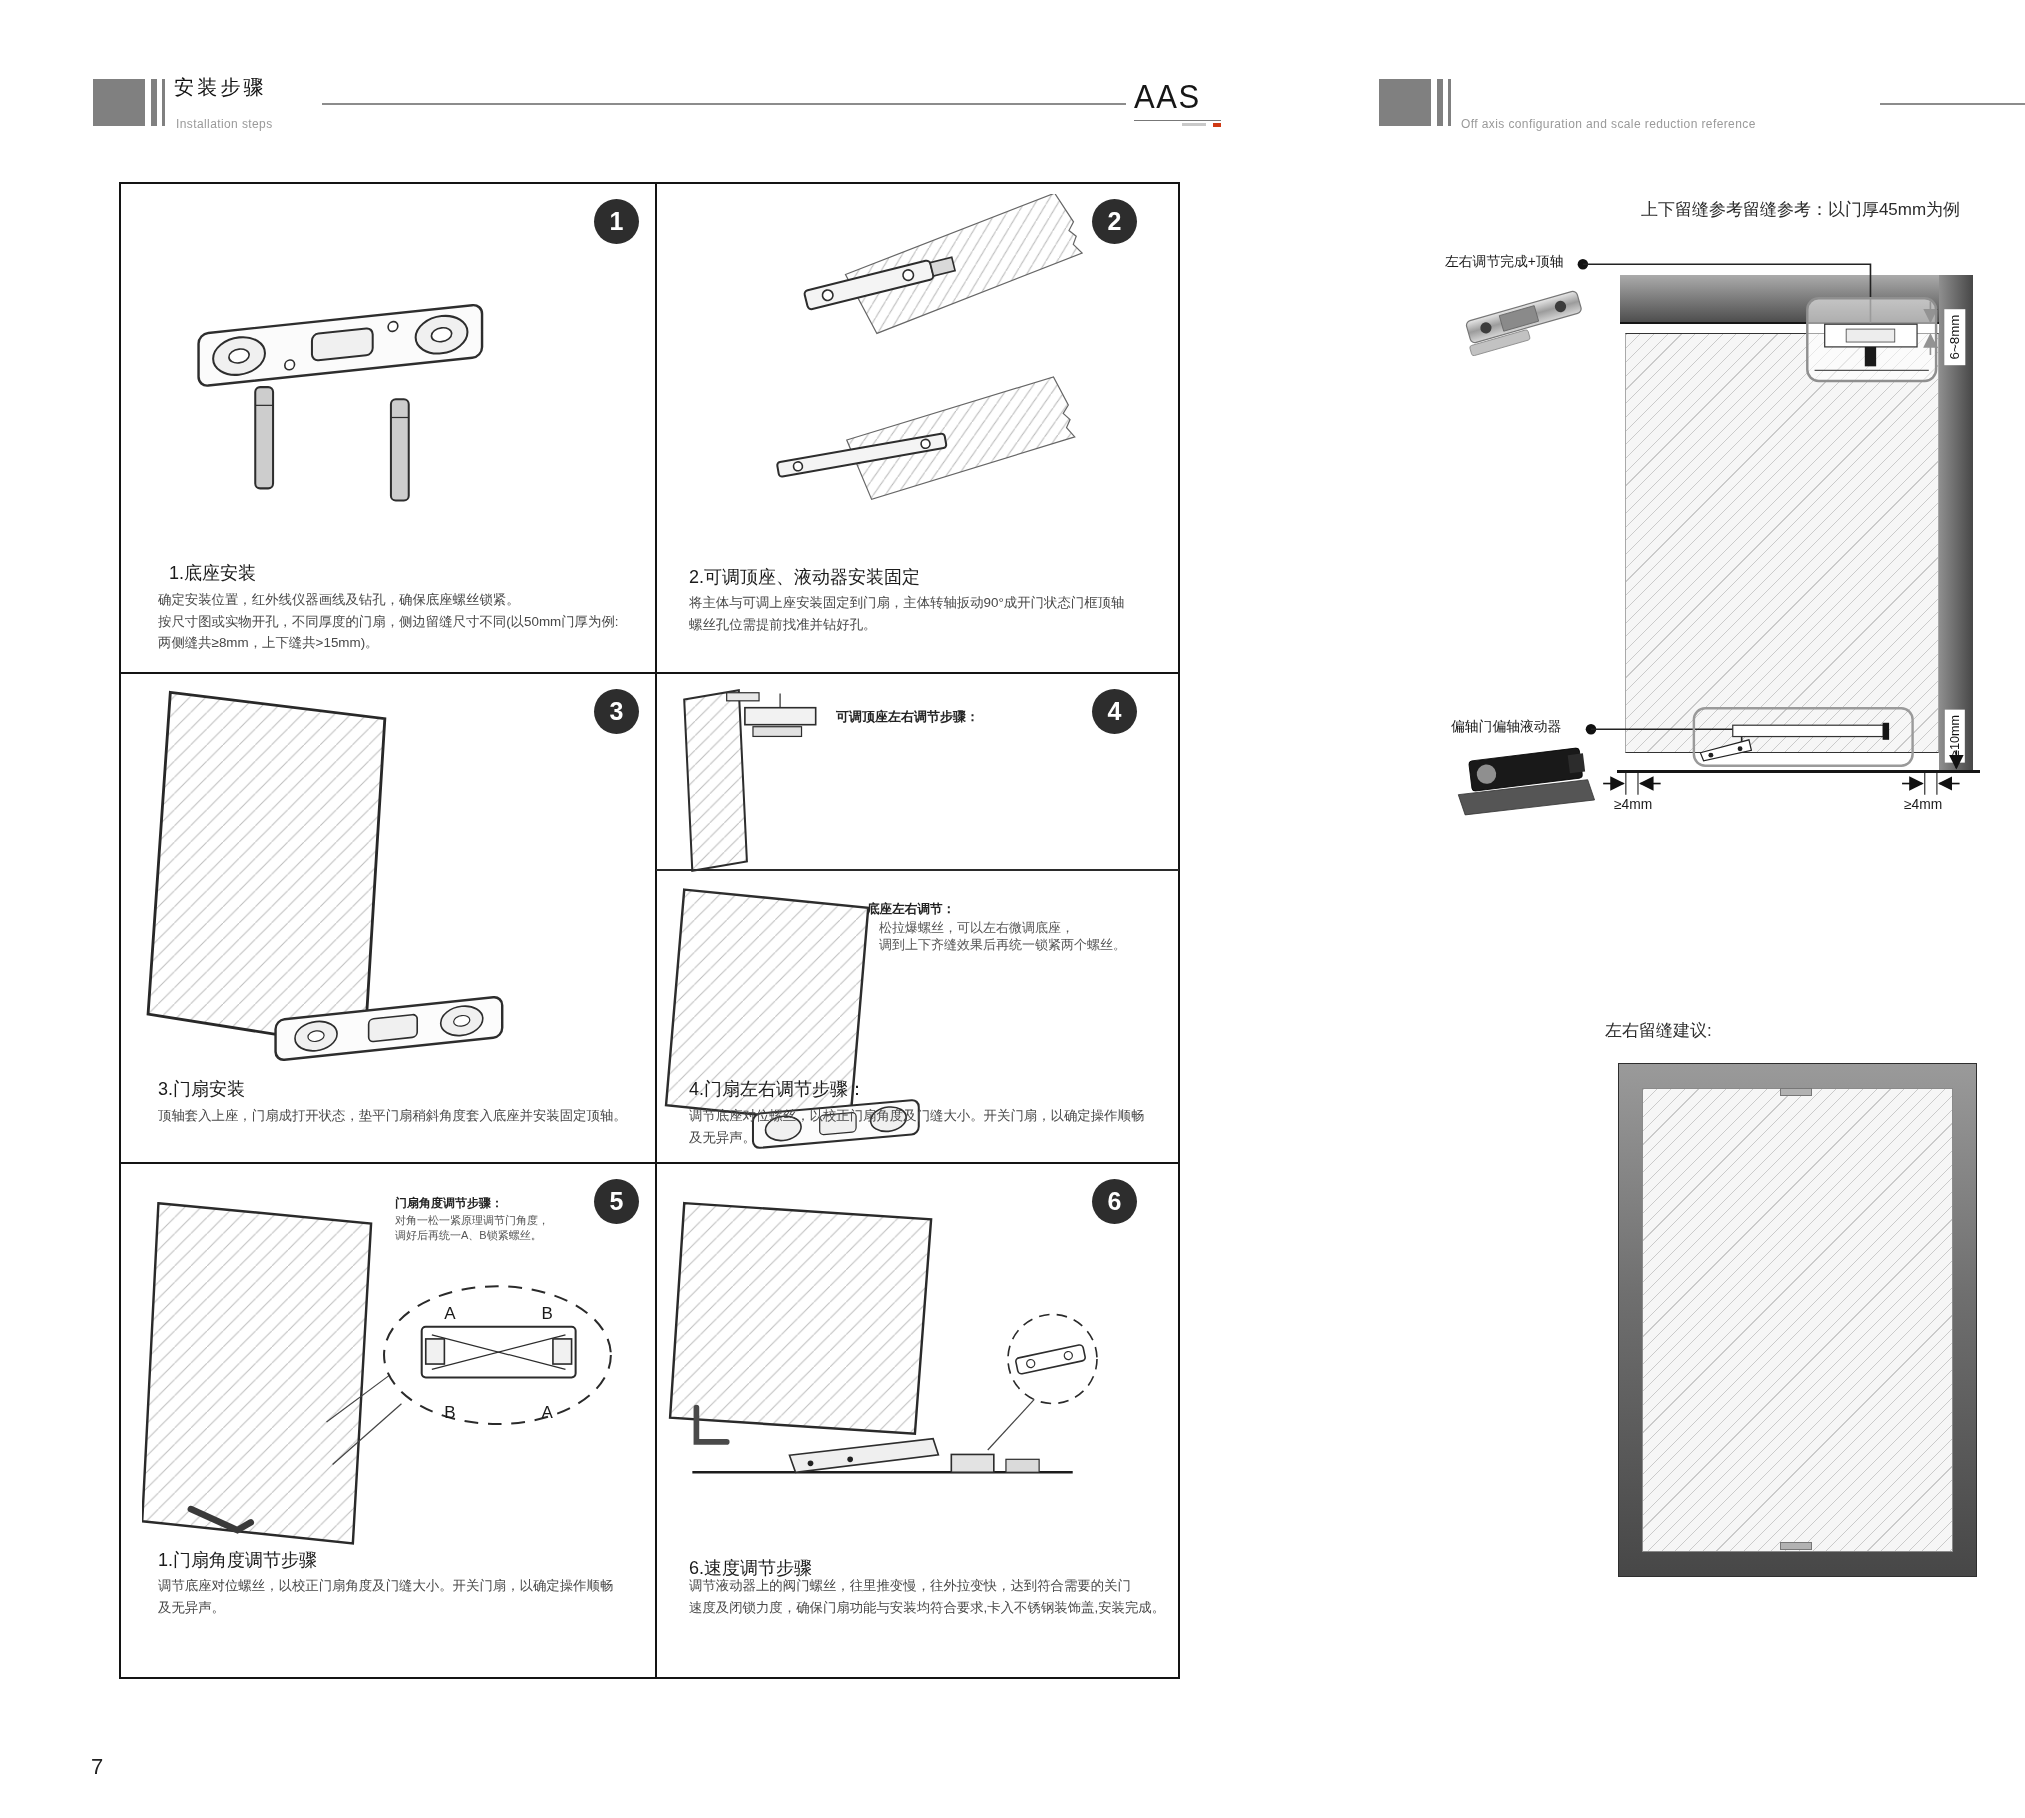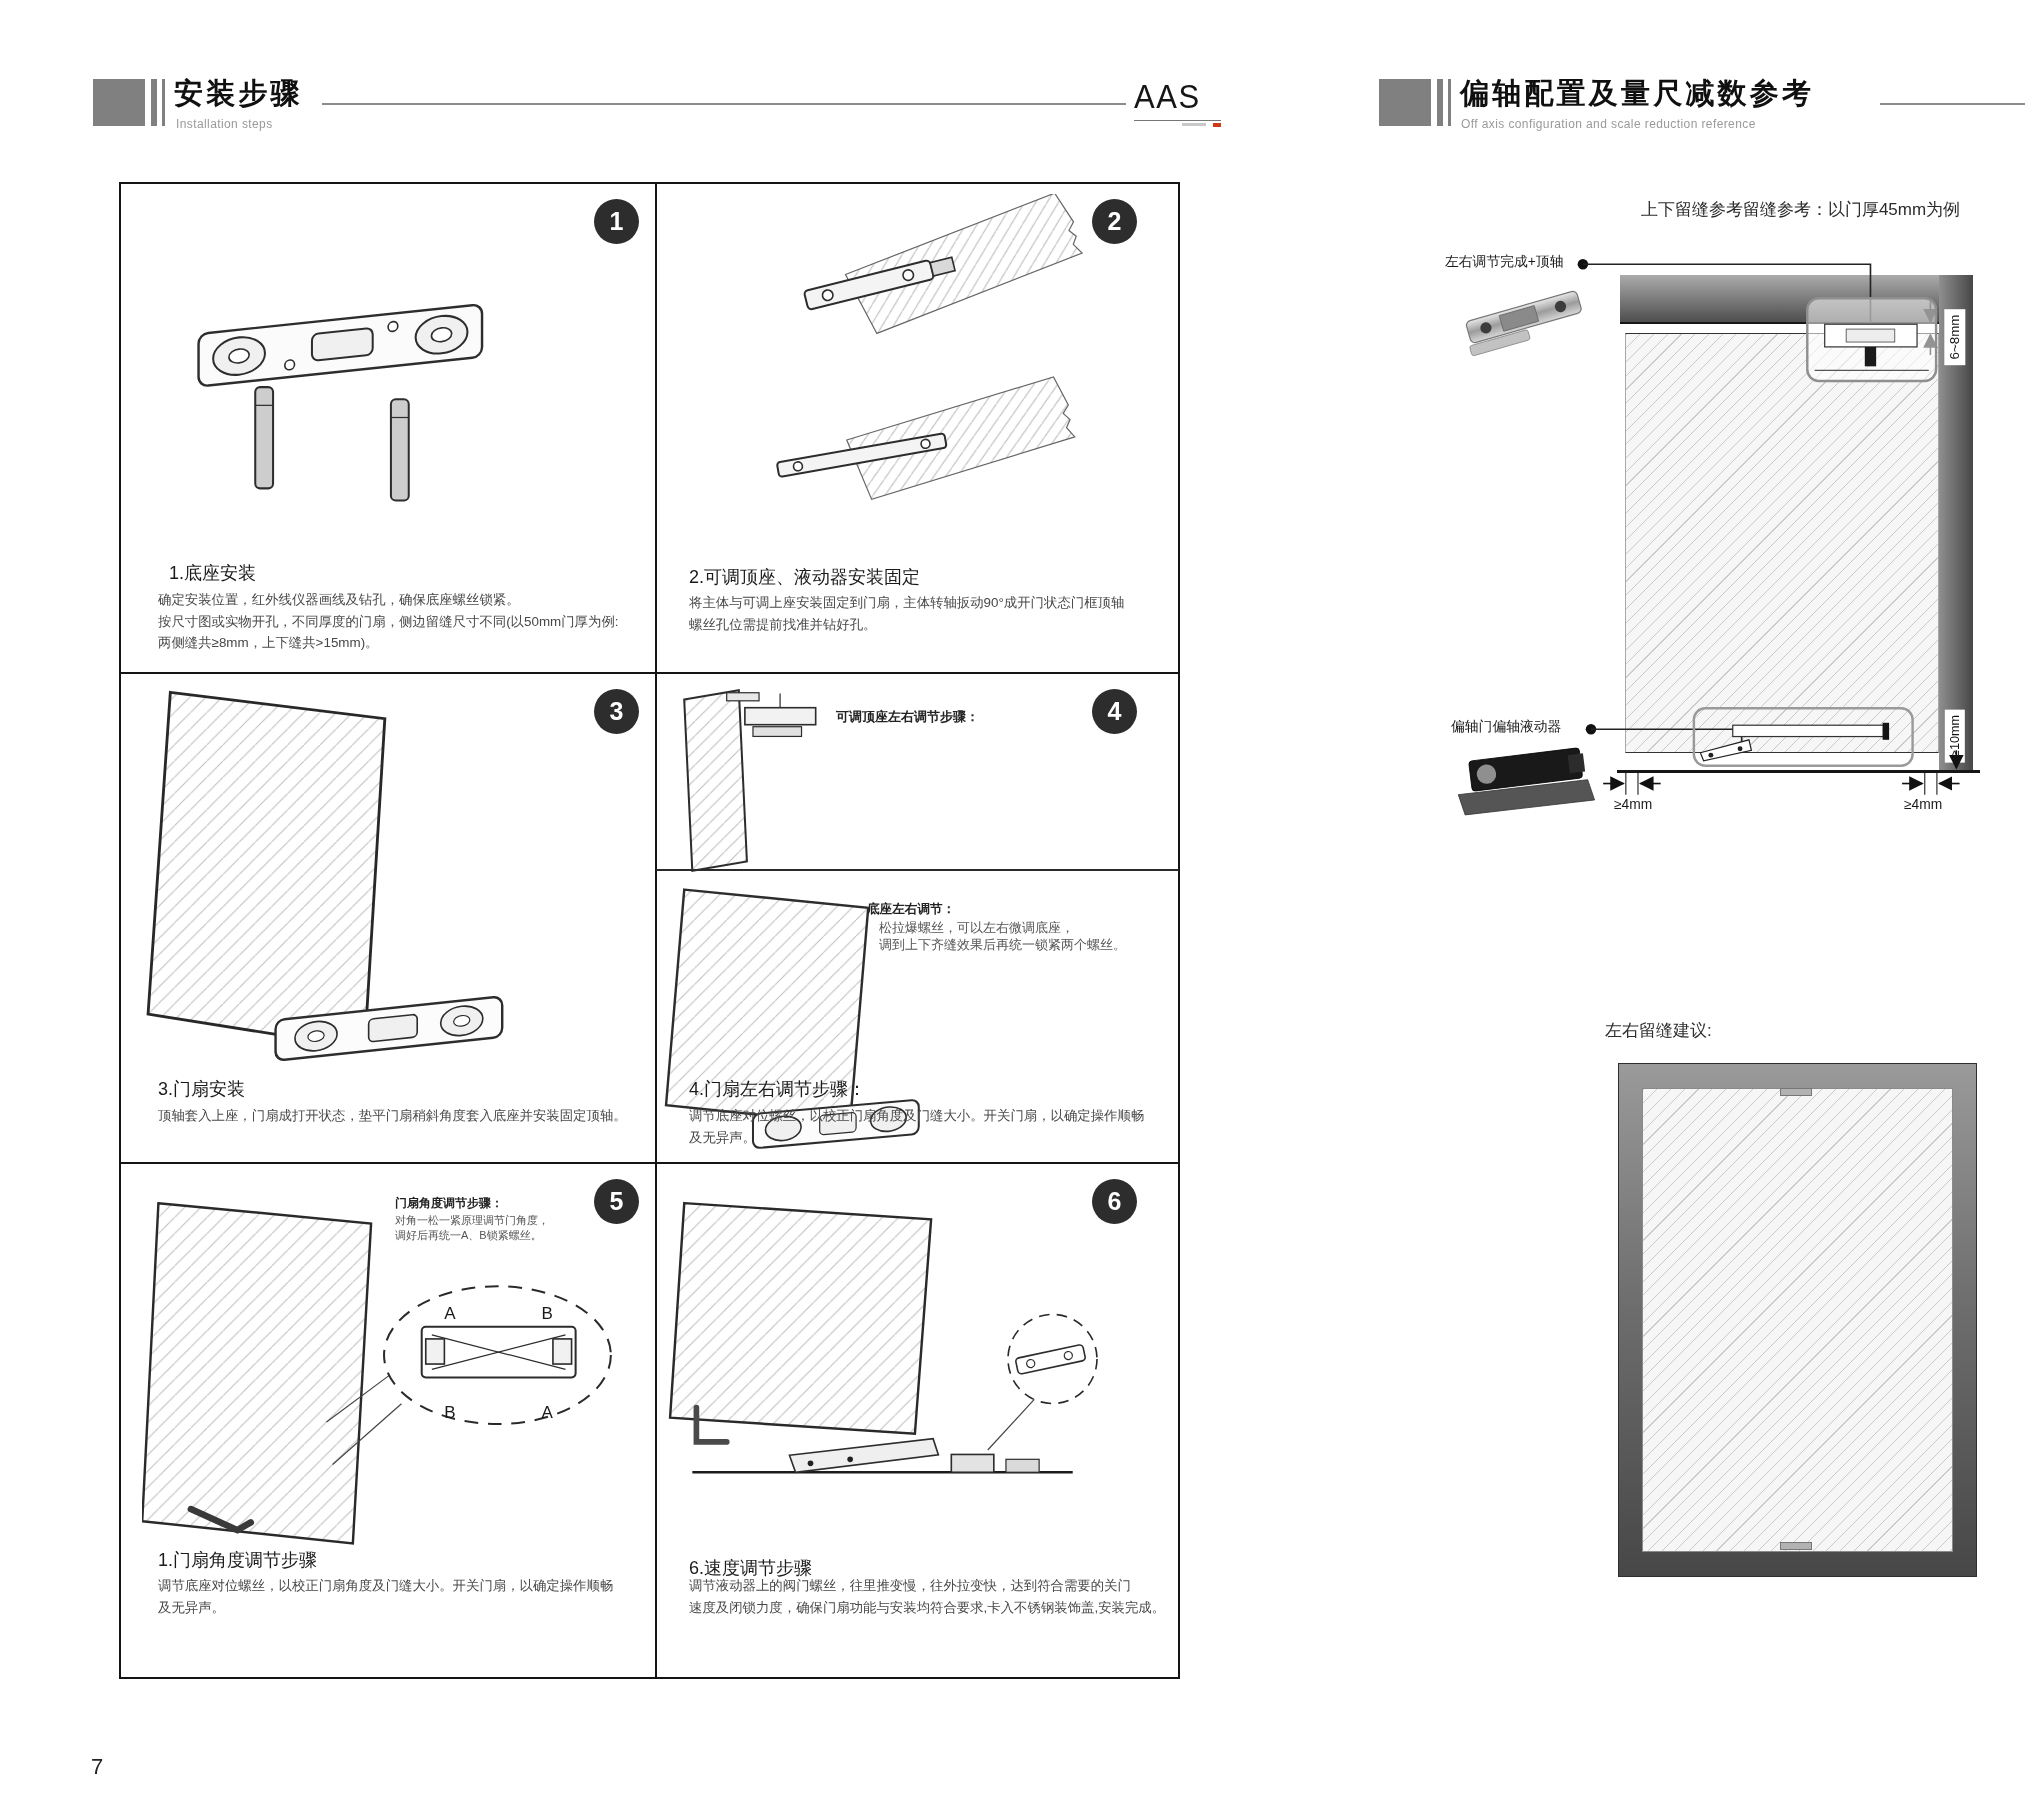--- a/index.html
+++ b/index.html
@@ -1,20 +1,20 @@
 <!DOCTYPE html>
 <html style="font-size:6.5px"><head>
 <meta charset="utf-8">
 <style>
   html,body{margin:0;padding:0;background:#fff;}
   body{width:2572px;height:1819px;font-family:"Liberation Sans","DejaVu Sans",sans-serif;}
   #page{position:relative;width:2572px;height:1819px;background:#ffffff;overflow:hidden;}
   .abs{position:absolute;}
   .txt{white-space:nowrap;}
-  .h1{font-size:29px;font-weight:700;color:#101010;letter-spacing:3.2px;}
+  .h1{font-size:20px;font-weight:400;color:#101010;letter-spacing:3.2px;}
   .sub{font-size:12px;color:#9a9a9a;letter-spacing:0.4px;}
   .rule{background:#8c8c8c;height:2.4px;}
   .blk{background:#808080;}
   .ph{font-size:18px;color:#1b1b1b;}
   .pt{font-size:13.4px;color:#484848;line-height:21.5px;}
   .ih{font-size:13px;color:#222;font-weight:700;}
   .it{font-size:11px;color:#555;line-height:16px;}
   .it2{font-size:13px;color:#555;line-height:17px;margin-left:12px;}
   .it3{font-size:11px;color:#555;line-height:15.4px;}
   .badge{width:45px;height:45px;border-radius:50%;background:#2d2d2d;color:#fff;font-size:25px;display:flex;align-items:center;justify-content:center;font-weight:700;}
@@ -46,21 +46,20 @@
   <div class="abs" style="left:1134px;top:78px;width:87px;">
     <div class="logo-aas">AAS</div>
     <div class="abs" style="left:0;top:42px;width:87px;height:1.2px;background:#777;"></div>
     <div class="abs" style="left:48px;top:45px;width:23.5px;height:2.8px;background:#c9c9c9;"></div>
     <div class="abs" style="left:79px;top:45px;width:7.7px;height:3.6px;background:#d03a15;"></div>
   </div>
 
   <div class="abs blk" style="left:1379px;top:79px;width:52px;height:47px;"></div>
   <div class="abs blk" style="left:1437px;top:79px;width:6px;height:47px;"></div>
   <div class="abs blk" style="left:1448px;top:79px;width:3.2px;height:47px;"></div>
-  <div class="abs txt h1" style="left:1460px;top:74px;">偏轴配置及量尺减数参考</div>
   <div class="abs txt sub" style="left:1461px;top:117px;">Off axis configuration and scale reduction reference</div>
   <div class="abs rule" style="left:1880px;top:103px;width:564px;"></div>
 
   <div class="abs grid" style="left:119px;top:182px;width:1061px;height:1497px;"></div>
   <div class="abs div" style="left:655px;top:182px;width:2.4px;height:1497px;"></div>
   <div class="abs div" style="left:119px;top:672px;width:1061px;height:2.4px;"></div>
   <div class="abs div" style="left:119px;top:1162px;width:1061px;height:2.4px;"></div>
   <div class="abs" style="left:656px;top:869px;width:523px;height:1.6px;background:#2b2b2b;"></div>
 
   <div class="abs badge" style="left:594px;top:199px;">1</div>

